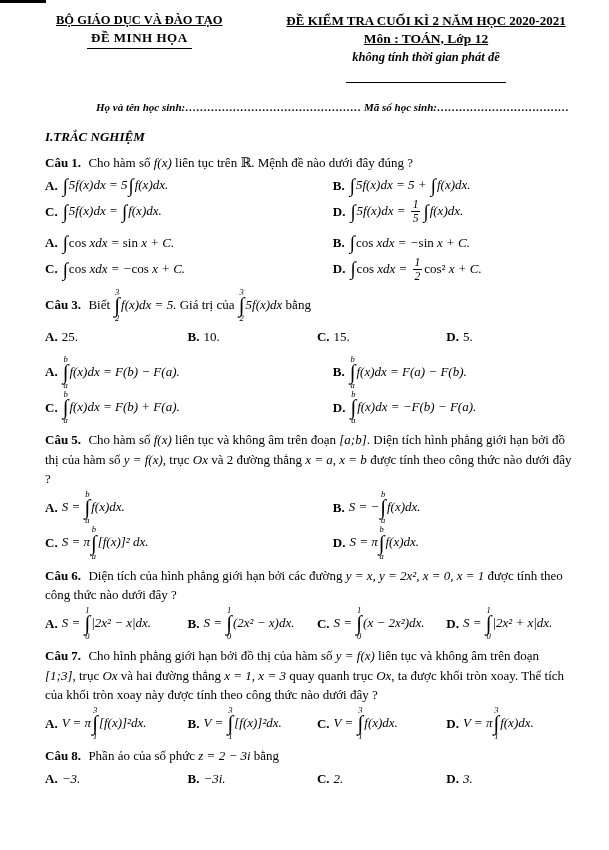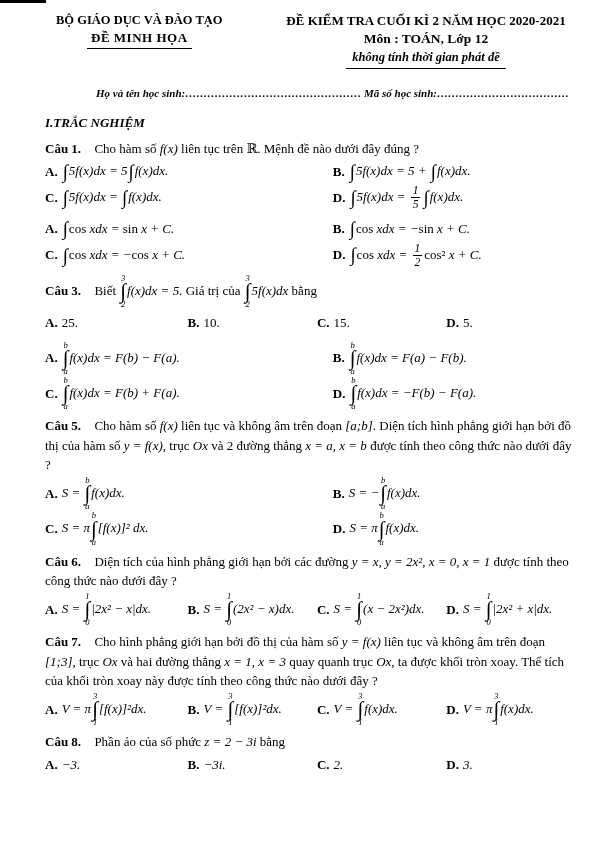--- a/index.html
+++ b/index.html
@@ -6,40 +6,40 @@
   html,body { margin:0; padding:0; }
   body {
     width:609px; height:850px; overflow:hidden;
     background:#ffffff; color:#000;
     font-family:"Liberation Serif","DejaVu Serif",serif;
     font-size:13px;
   }
   .artifact { position:absolute; top:0; left:0; width:46px; height:3px; background:#000; }
 
   
-  .header { display:flex; align-items:flex-start; padding:12px 18px 0 0; }
+  .header { display:flex; align-items:flex-start; padding:12px 18px 0 0;text-decoration:underline; }
   .h-left { margin-left:56px; text-align:center; font-weight:bold; font-size:12.5px; line-height:1.35; }
   .h-left .u2 { display:inline-block; border-bottom:1.4px solid #000; padding:0 4px 2px; font-size:13px; letter-spacing:.5px; }
   .h-right { margin-left:auto; width:330px; text-align:center; line-height:1.35; }
   .h-title { font-weight:bold; font-size:13px; }
   .h-subject { font-weight:bold; font-size:13.5px; }
   .h-time { font-style:italic; font-size:12.5px; }
   .h-time .plain { font-style:normal; }
-  .h-note { display:inline-block; font-style:italic; font-weight:bold; font-size:12.5px; border-bottom:1.4px solid #000; padding:0 6px 2px; }
+  .h-note { display:inline-block; font-style:italic; font-weight:bold; font-size:12.5px; border-bottom:1.4px solid #000; padding:0 6px 16px; }
 
   
   .student { margin:18px 40px 4px 45px; font-weight:bold; font-style:italic; font-size:11px;text-align:right; }
 
   .content { padding:0 36px 0 45px; }
   .section-title { font-weight:bold; font-size:13px; margin:16px 0 8px;font-style:italic; }
 
   
   .question { margin-bottom:5px; }
   .stem { line-height:1.5; }
-  .qlabel { margin-right:10px; }
+  .qlabel { margin-right:4px; }
   .opts { display:grid; margin-top:1px; }
   .opts.c2 { grid-template-columns:54.5% 45.5%; }
   .opts.c4 { grid-template-columns:27% 24.5% 24.5% 24%; }
   .opt { display:flex; align-items:center; gap:4px; min-height:25px; }
   .olabel { white-space:nowrap; }
 
   
   .rm { font-style:italic; }
   .rt { font-style:normal; }
   .int { display:inline-flex; flex-direction:column; align-items:center; vertical-align:middle; line-height:1; margin:0 1px; }

